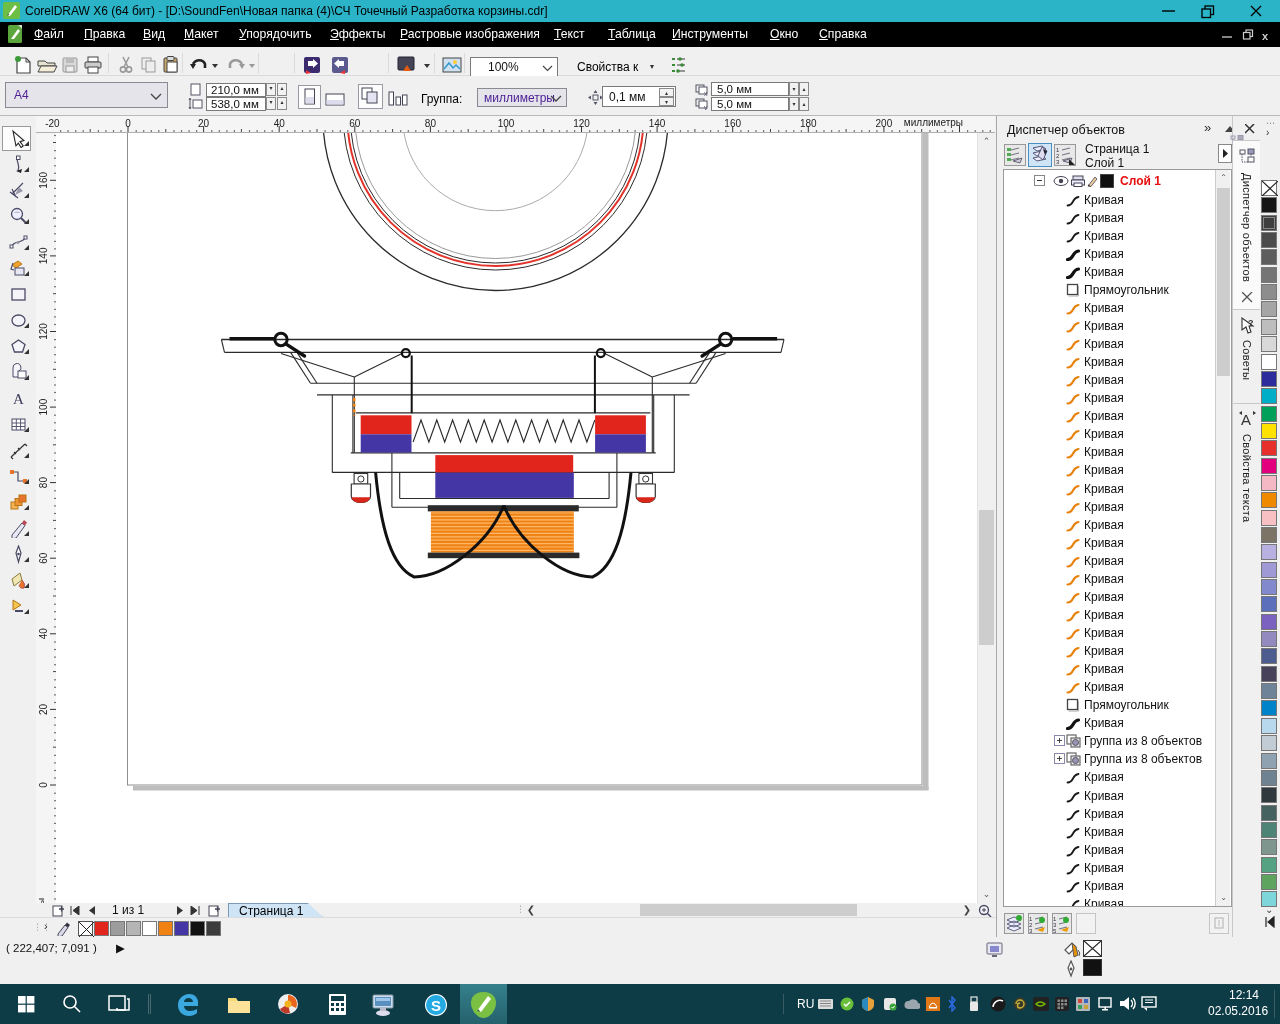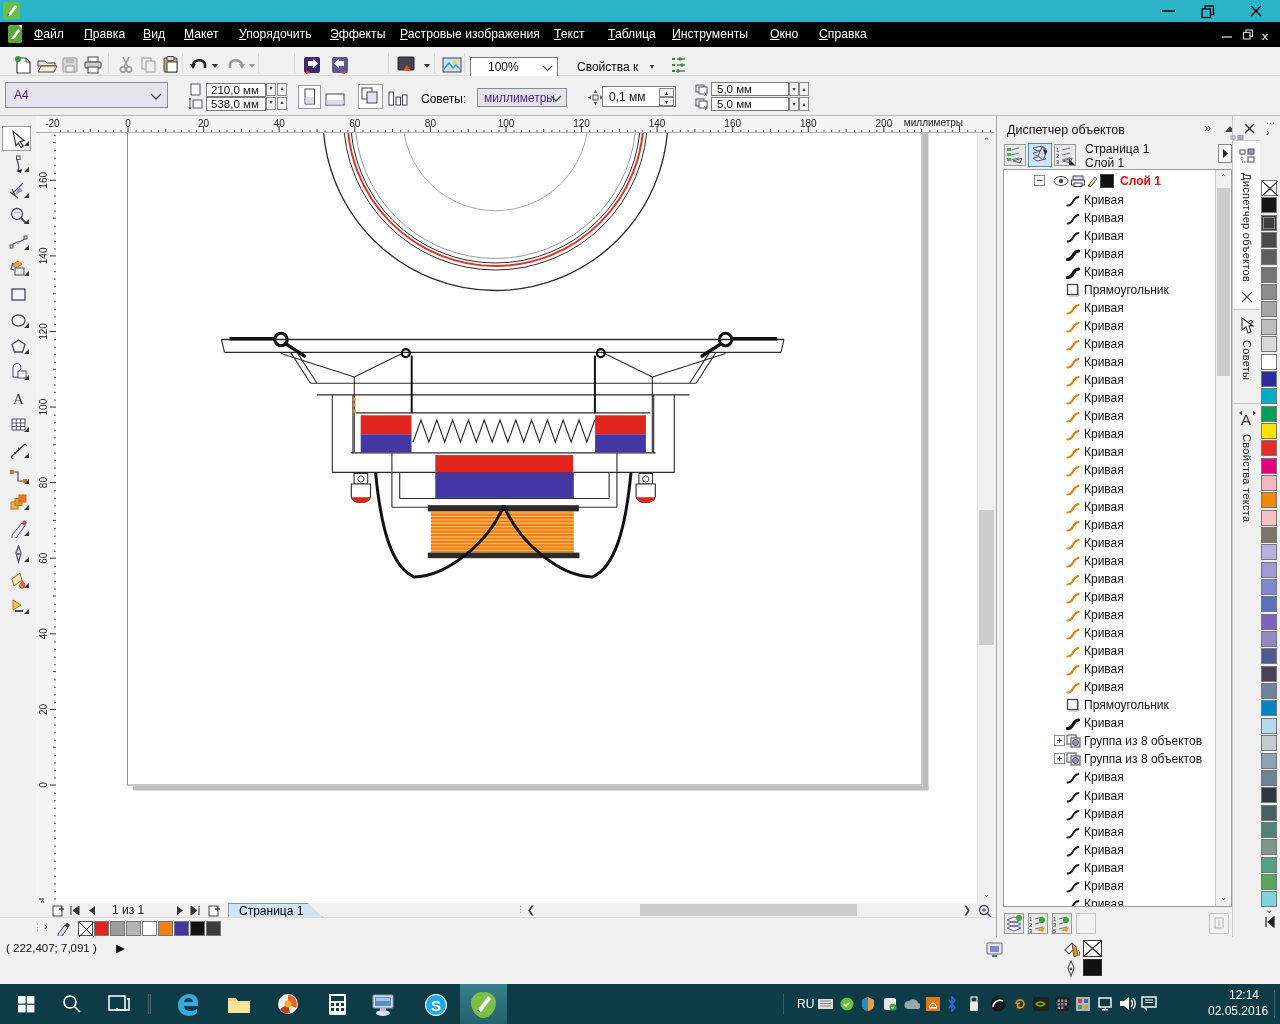--- a/index.html
+++ b/index.html
@@ -35,20 +35,21 @@
 .tool{position:absolute;left:9px;width:19px;height:19px}
 </style></head>
 <body>
 
 <div id="titlebar">
  <svg class="abs" style="left:3px;top:2px" width="17" height="17">
       <rect width="17" height="17" rx="2" fill="#6cbe45"></rect>
       <path d="M4,14 L12,3 L14,5 L7,14 Z" fill="#fff"></path>
       <path d="M4,14 l2.5,-1 l-1.5,-1.6 z" fill="#2a6c2a"></path>
     </svg>
+ <span class="abs" style="left:25px;top:3.5px">CorelDRAW X6 (64 бит) - [D:\SoundFen\Новая папка (4)\СЧ Точечный Разработка корзины.cdr]</span>
  <svg class="abs" style="left:1155px;top:0" width="125" height="22">
   <line x1="7" y1="11" x2="20" y2="11" stroke="#000" stroke-width="1.4"></line>
   <rect x="50" y="6" width="8.5" height="8.5" fill="none" stroke="#000" stroke-width="1.3"></rect>
   <rect x="47" y="9" width="8.5" height="8.5" fill="#2bb4c8" stroke="#000" stroke-width="1.3"></rect>
   <path d="M96,6 L106,16 M106,6 L96,16" stroke="#000" stroke-width="1.4"></path>
  </svg>
 </div>
 
 <div id="menubar">
  <svg class="abs" style="left:8px;top:3px" width="15" height="19">
@@ -198,21 +199,21 @@
       </svg></div>
 <div class="abs" style="left:358px;top:8px;width:25px;height:25px;background:#fdfdfd;border:1px solid #9a9aa4"><svg width="23" height="23">
         <rect x="3" y="3" width="10" height="11" fill="#fff" stroke="#445"></rect>
         <rect x="8" y="7" width="10" height="11" fill="#e4e4f2" stroke="#445"></rect>
       </svg></div>
 <div class="abs" style="left:388px;top:15px;width:20px;height:15px"><svg width="20" height="15">
         <rect x="1" y="1" width="4.5" height="13" fill="#fff" stroke="#445"></rect>
         <rect x="8" y="6" width="4.5" height="8" fill="#fff" stroke="#445"></rect>
         <rect x="14.5" y="4" width="4.5" height="10" fill="#fff" stroke="#445"></rect>
       </svg></div>
-<span class="abs" style="left:421px;top:16px;font-size:12px">Советы:</span>
+<span class="abs" style="left:421px;top:16px;font-size:12px">Группа:</span>
 <div class="combo" style="left:477px;top:12px;width:90px;height:19px;background:#e4e4ea;border-color:#8a8a92">
       <span style="position:absolute;left:6px;top:2px;font-size:12px">миллиметры</span>
       <svg style="position:absolute;right:4px;top:6px" width="12" height="8">
         <path d="M1,1 L6,6 L11,1" fill="none" stroke="#444" stroke-width="1.3"></path>
       </svg>
     </div>
 <svg class="abs" style="left:588px;top:14px" width="15" height="15">
       <rect x="5" y="5" width="5" height="5" fill="none" stroke="#556"></rect>
       <path d="M7.5,0 l2,3 h-4 z M7.5,15 l2,-3 h-4 z M0,7.5 l3,-2 v4 z M15,7.5 l-3,-2 v4 z" fill="#556"></path>
     </svg>

